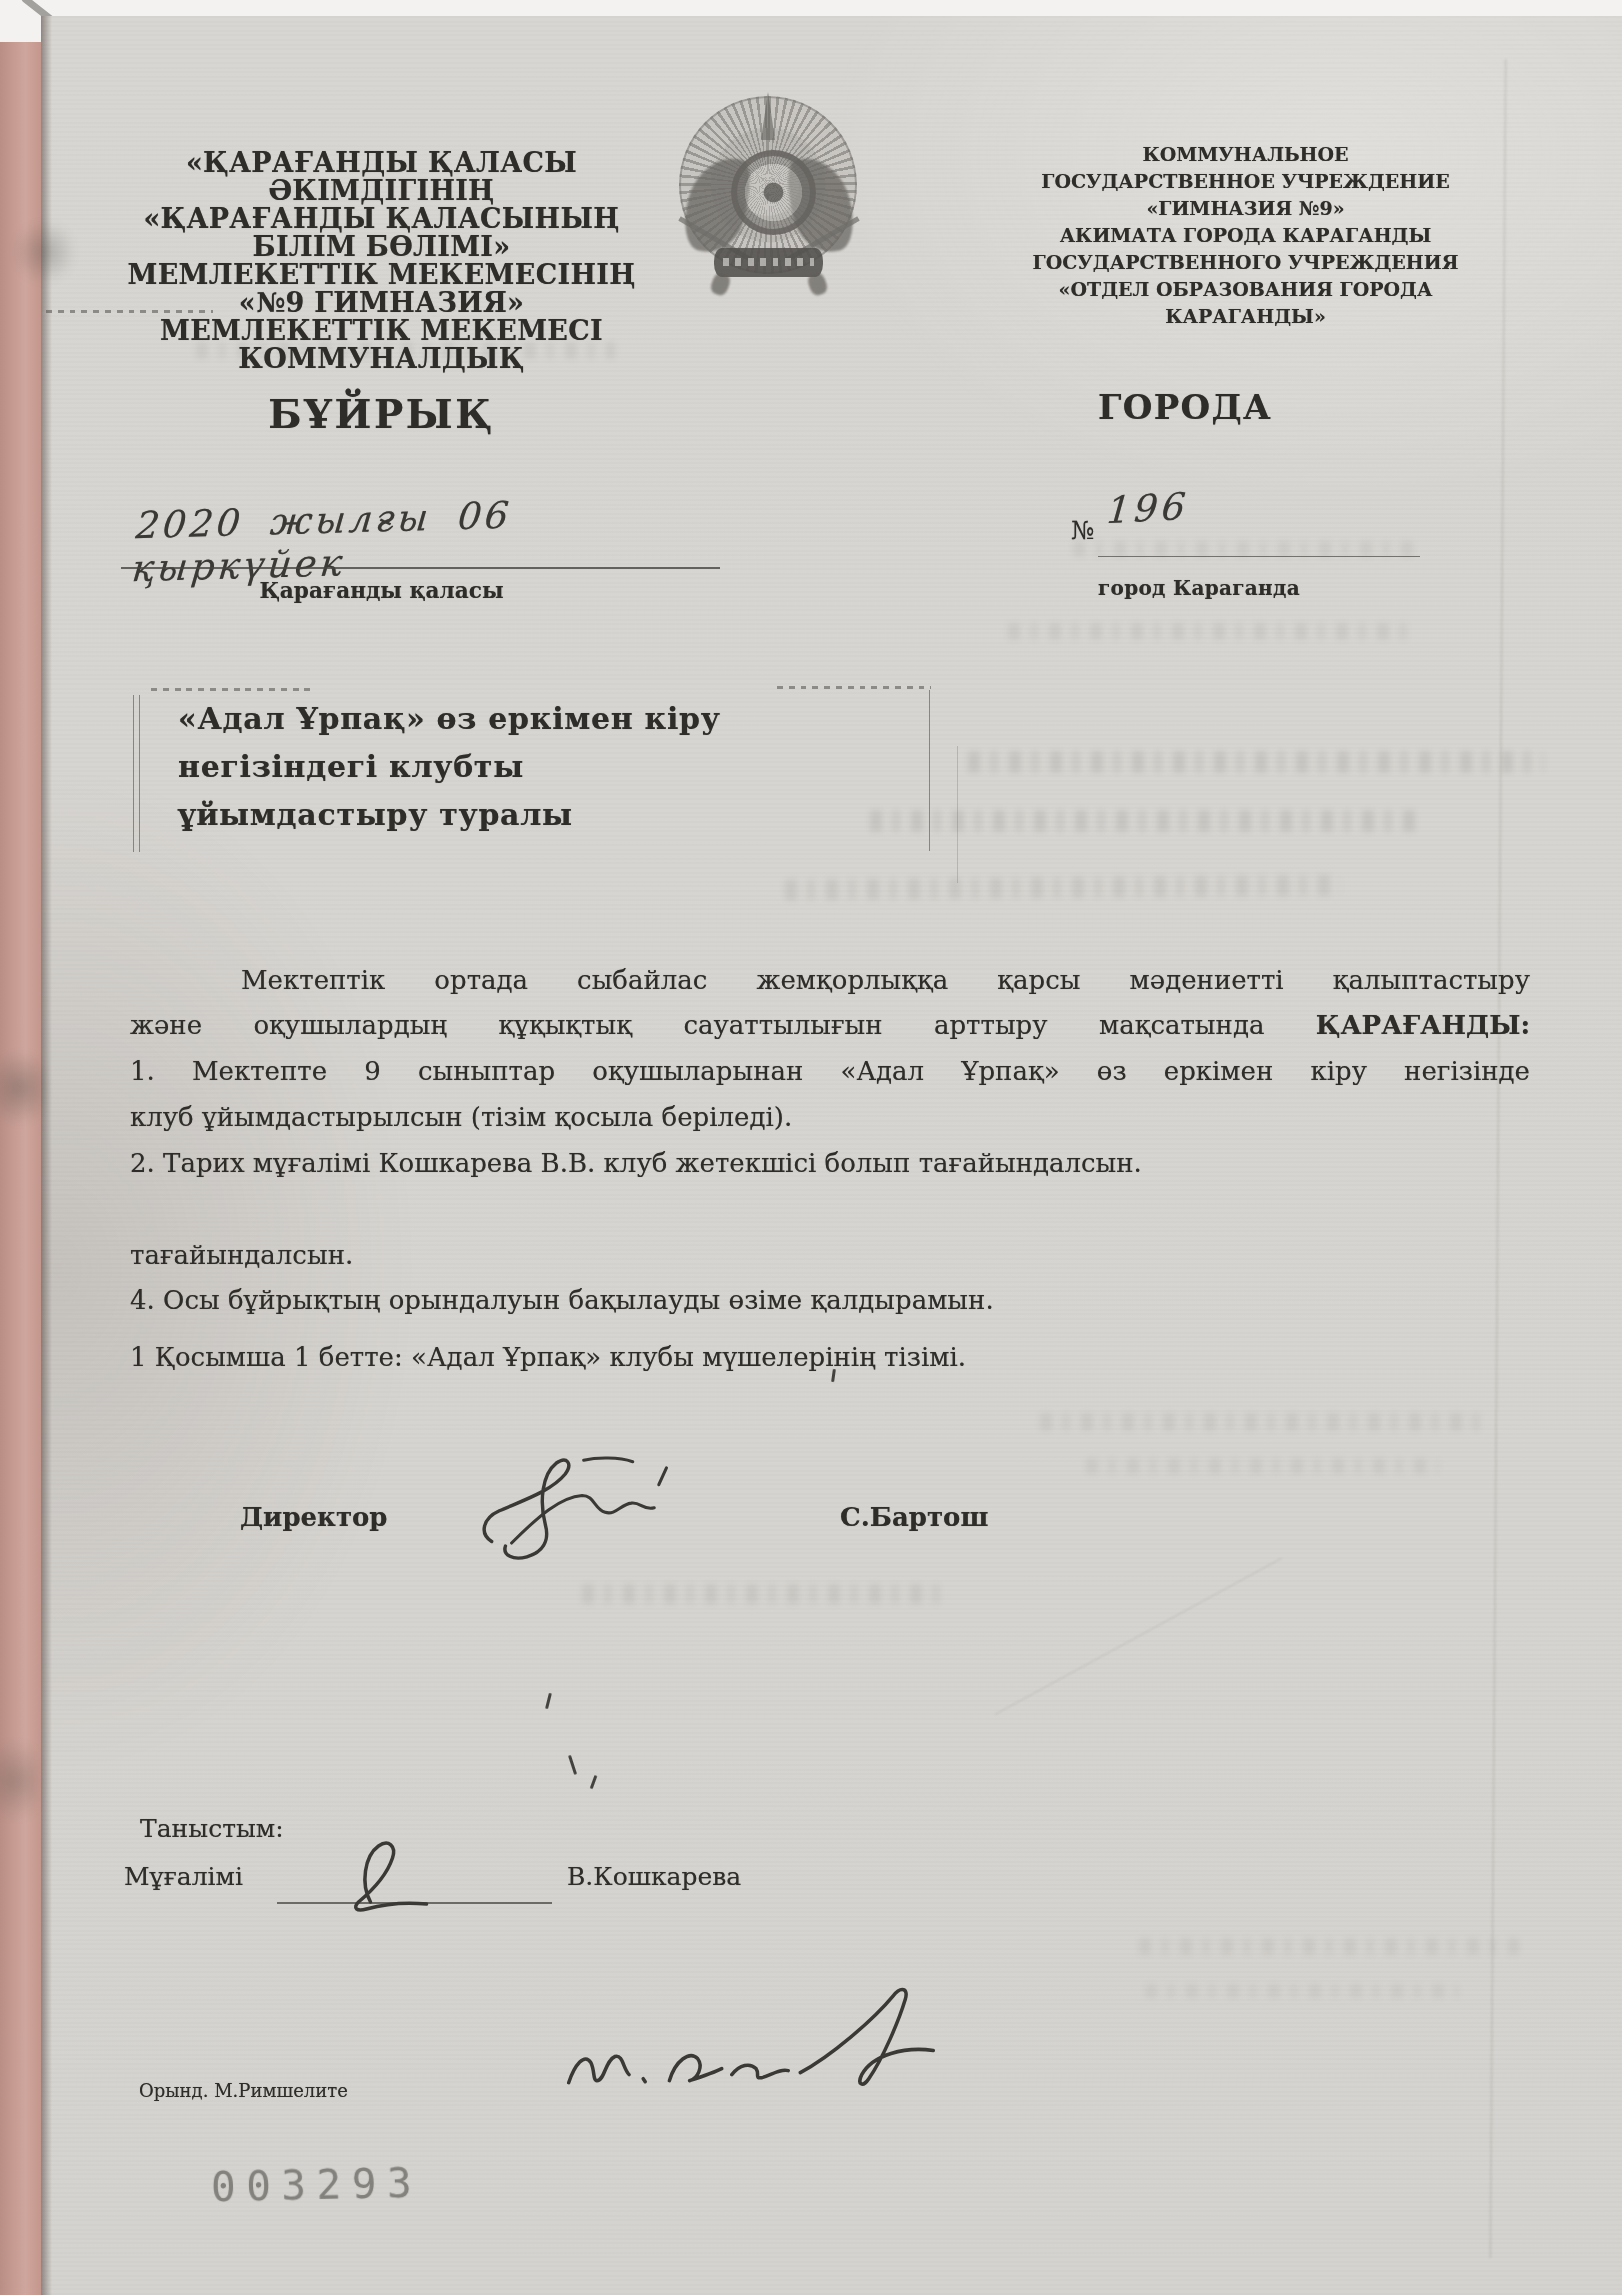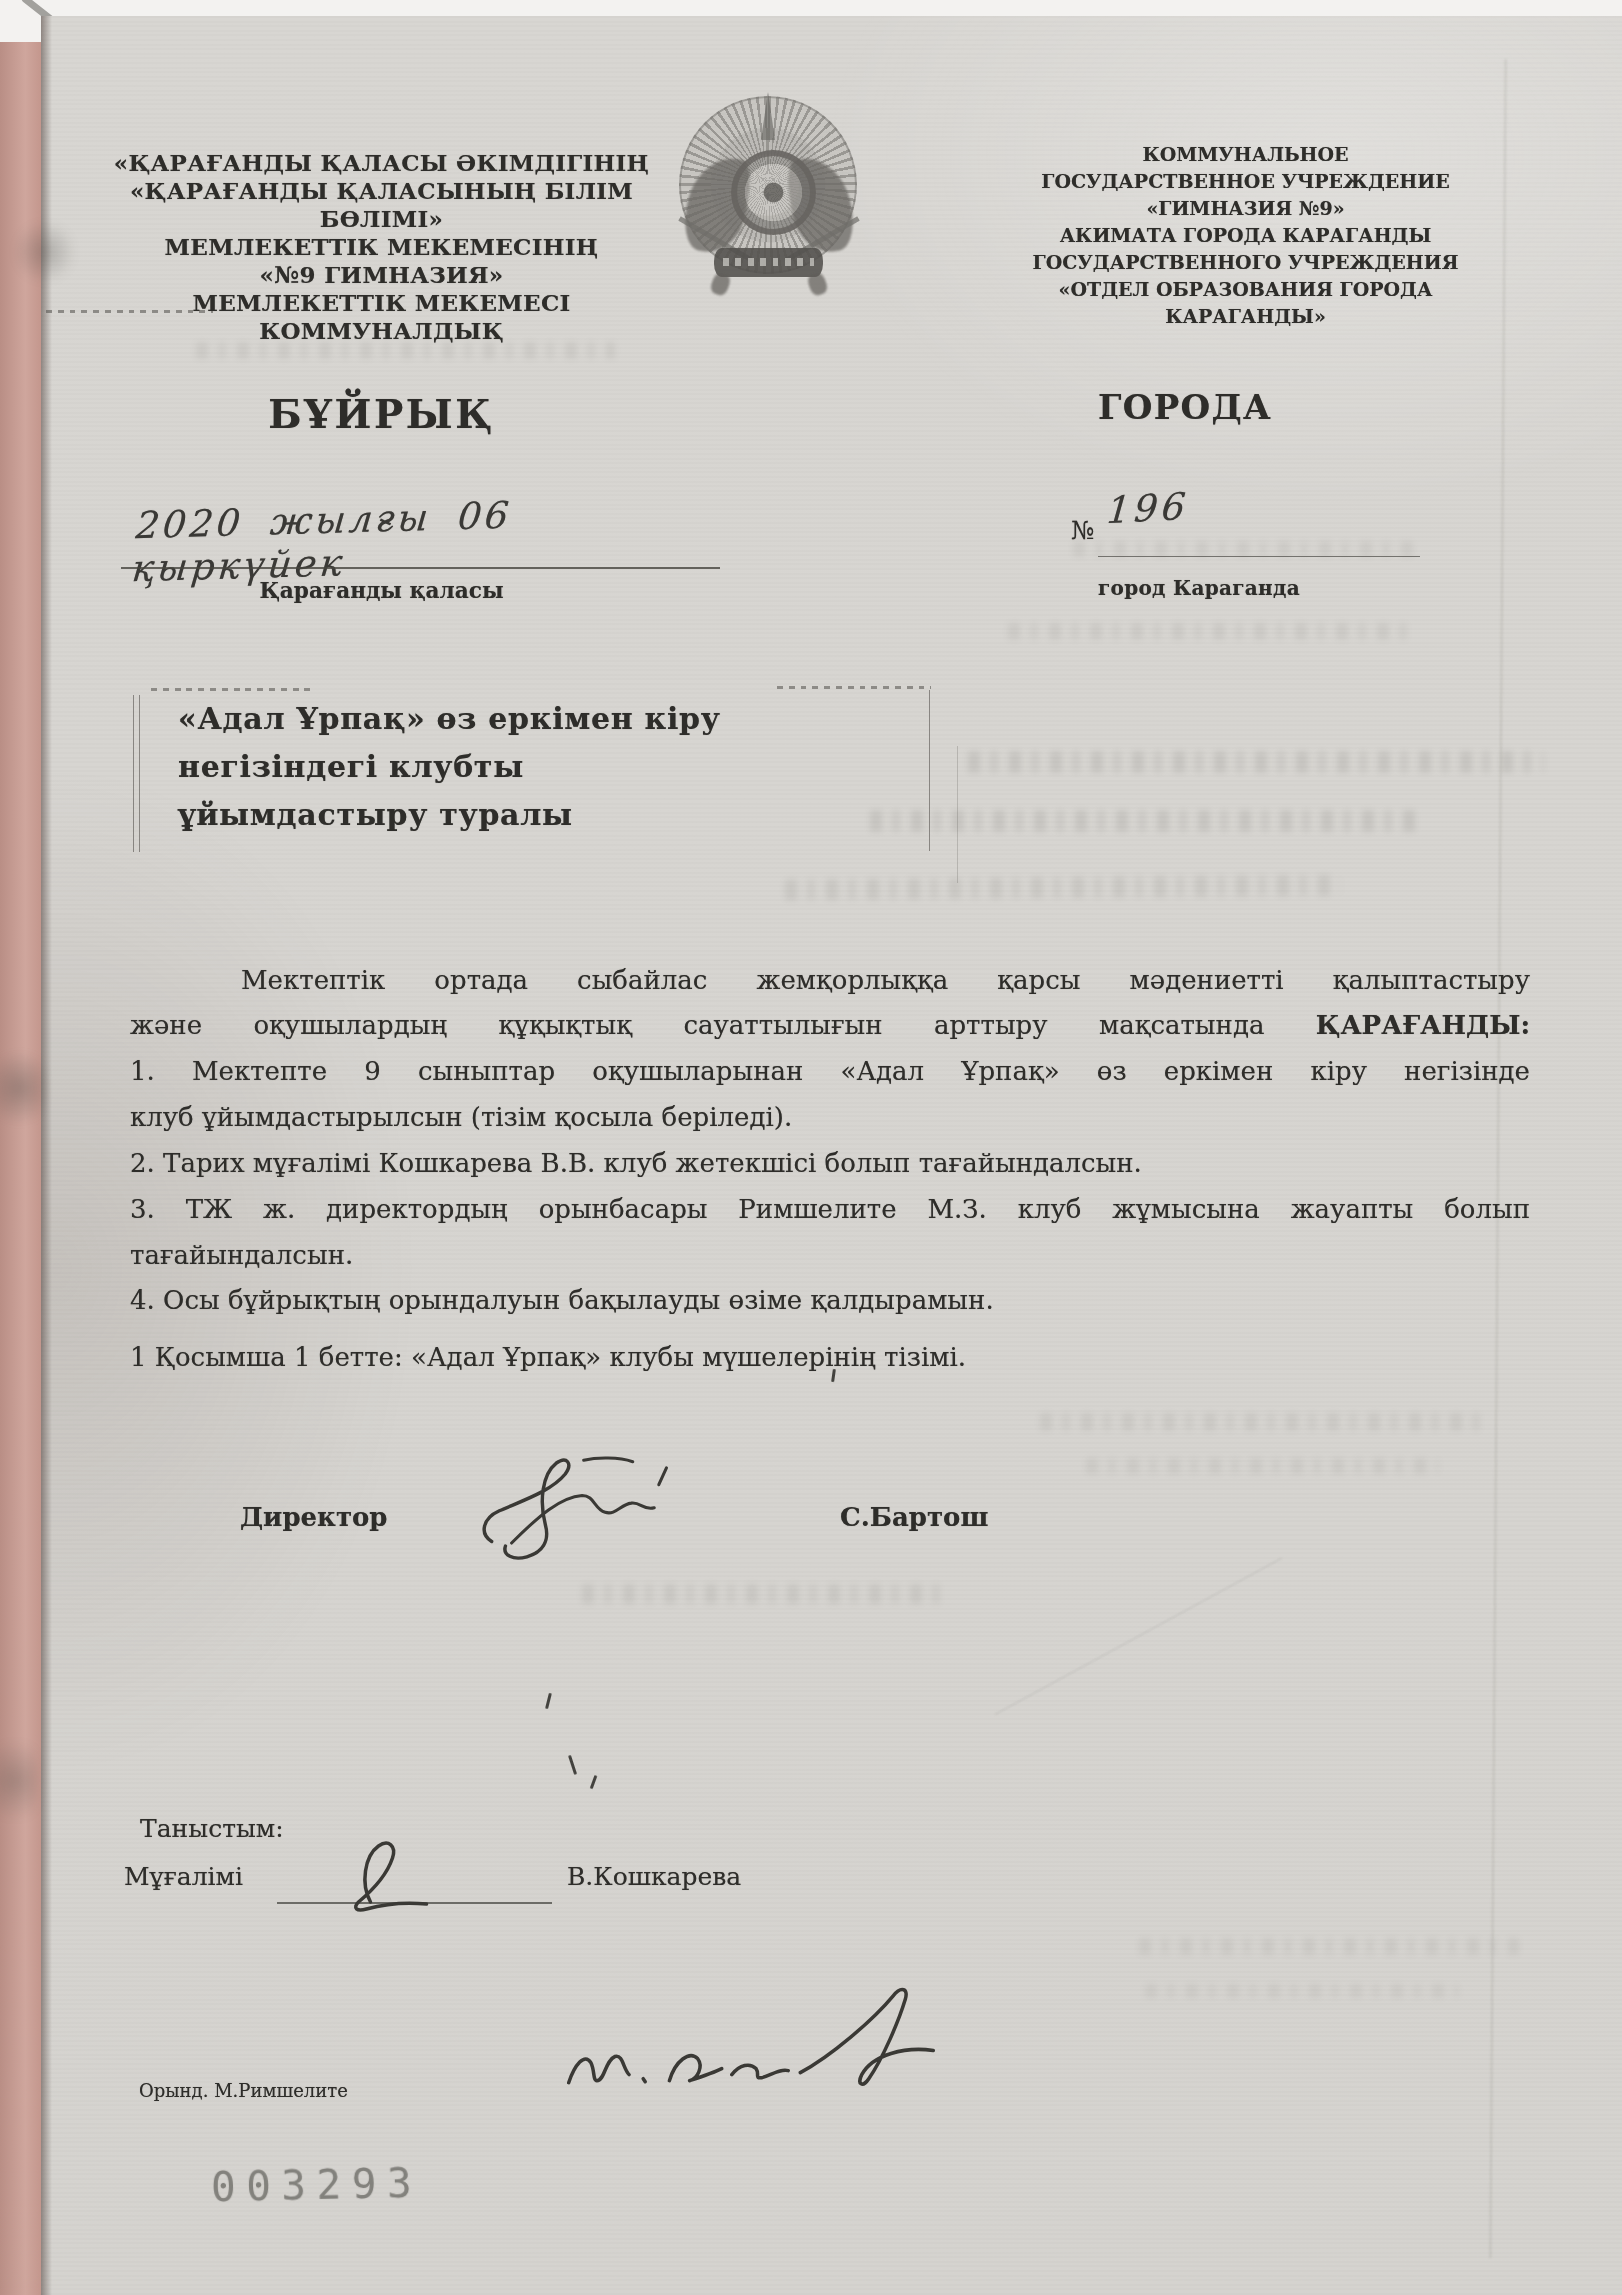--- a/index.html
+++ b/index.html
@@ -20,21 +20,21 @@
            radial-gradient(654px 916px at 1% 55%,rgba(95,80,72,.14),transparent 55%),
            repeating-linear-gradient(0deg,rgba(0,0,0,.014) 0 2px,transparent 2px 4.6px),
            linear-gradient(180deg,var(--paper,#d8d6d2),#d5d3cf);}
   .paper-edge{position:absolute;left:0;top:0;width:10.5px;height:100%;
               background:linear-gradient(90deg,rgba(70,55,50,.5),transparent);}
   
   .txt{position:absolute;color:var(--ink,#2e2d2a);text-shadow:0 0 0.7px rgba(46,45,42,.55);}
   .b{font-weight:bold;}
   .center{text-align:center;}
   
-  .org-left{left:110px;top:149px;width:543px;font-size:23px;line-height:28px;font-weight:bold;letter-spacing:0.3px;}
+  .org-left{left:110px;top:149px;width:543px;font-size:27px;line-height:28px;font-weight:bold;letter-spacing:0.3px;}
   .org-right{left:977px;top:141px;width:537px;font-size:19px;line-height:27px;font-weight:bold;}
   
   .emblem{position:absolute;left:675px;top:92px;width:188px;height:204px;opacity:.92;filter:blur(0.4px);}
   .emb-disc{position:absolute;left:3.9px;top:3.9px;width:178px;height:178px;border-radius:50%;
     background:
       radial-gradient(circle at 50% 50%,rgba(150,148,143,0) 0 24%,rgba(125,123,118,.3) 25% 45%,rgba(120,118,113,.16) 46% 70%,rgba(118,116,111,.34) 71% 100%),
       repeating-conic-gradient(from 0deg,rgba(104,102,97,.55) 0deg 2deg,rgba(205,203,198,.16) 2deg 5.5deg);
     box-shadow:inset 0 0 0 2px rgba(108,106,101,.5);filter:blur(0.5px);}
   .emb-cone{position:absolute;left:82px;top:0;width:22px;height:48px;background:rgba(98,96,92,.8);
     clip-path:polygon(50% 0,82% 100%,18% 100%);filter:blur(0.7px);}
@@ -186,21 +186,20 @@
     <div>«Адал Ұрпақ» өз еркімен кіру</div>
     <div>негізіндегі клубты</div>
     <div>ұйымдастыру туралы</div>
   </div>
 
   <div class="bodyline just indent" style="top:957px">Мектептік ортада сыбайлас жемқорлыққа қарсы мәдениетті қалыптастыру</div>
   <div class="bodyline just" style="top:1002px"><span>және оқушылардың құқықтық сауаттылығын арттыру мақсатында </span><span class="b">ҚАРАҒАНДЫ:</span></div>
   <div class="bodyline just" style="top:1048px">1. Мектепте 9 сыныптар оқушыларынан «Адал Ұрпақ» өз еркімен кіру негізінде</div>
   <div class="bodyline" style="top:1094px">клуб ұйымдастырылсын (тізім қосыла беріледі).</div>
   <div class="bodyline" style="top:1140px">2. Тарих мұғалімі Кошкарева В.В. клуб жетекшісі болып тағайындалсын.</div>
-  <div class="bodyline just" style="top:1186px">3. ТЖ ж. директордың орынбасары Римшелите М.З. клуб жұмысына жауапты болып</div>
   <div class="bodyline" style="top:1232px">тағайындалсын.</div>
   <div class="bodyline" style="top:1277px">4. Осы бұйрықтың орындалуын бақылауды өзіме қалдырамын.</div>
   <div class="bodyline" style="top:1334px">1 Қосымша 1 бетте: «Адал Ұрпақ» клубы мүшелерінің тізімі.</div>
   <div class="tick" style="left:832px;top:1369px;width:2.6px;height:13px;transform:rotate(8deg)"></div>
 
   <div class="txt role-dir">Директор</div>
   <svg class="sig" style="left:458px;top:1451px" width="236" height="115" viewBox="0 0 280 150">
     <path stroke-width="4.5" d="M30 118 C 14 108, 18 88, 40 78 C 72 64, 108 52, 126 30 C 136 16, 128 6, 114 16 C 96 30, 92 66, 100 96 C 106 118, 96 132, 76 138 C 58 143, 44 136, 48 124"></path>
     <path stroke-width="4" d="M56 120 C 92 84, 120 60, 148 58 C 164 58, 164 76, 178 80 C 192 84, 198 70, 212 68 C 224 66, 228 78, 242 74"></path>
     <path stroke-width="4" d="M150 12 C 168 8, 196 8, 214 14"></path>

